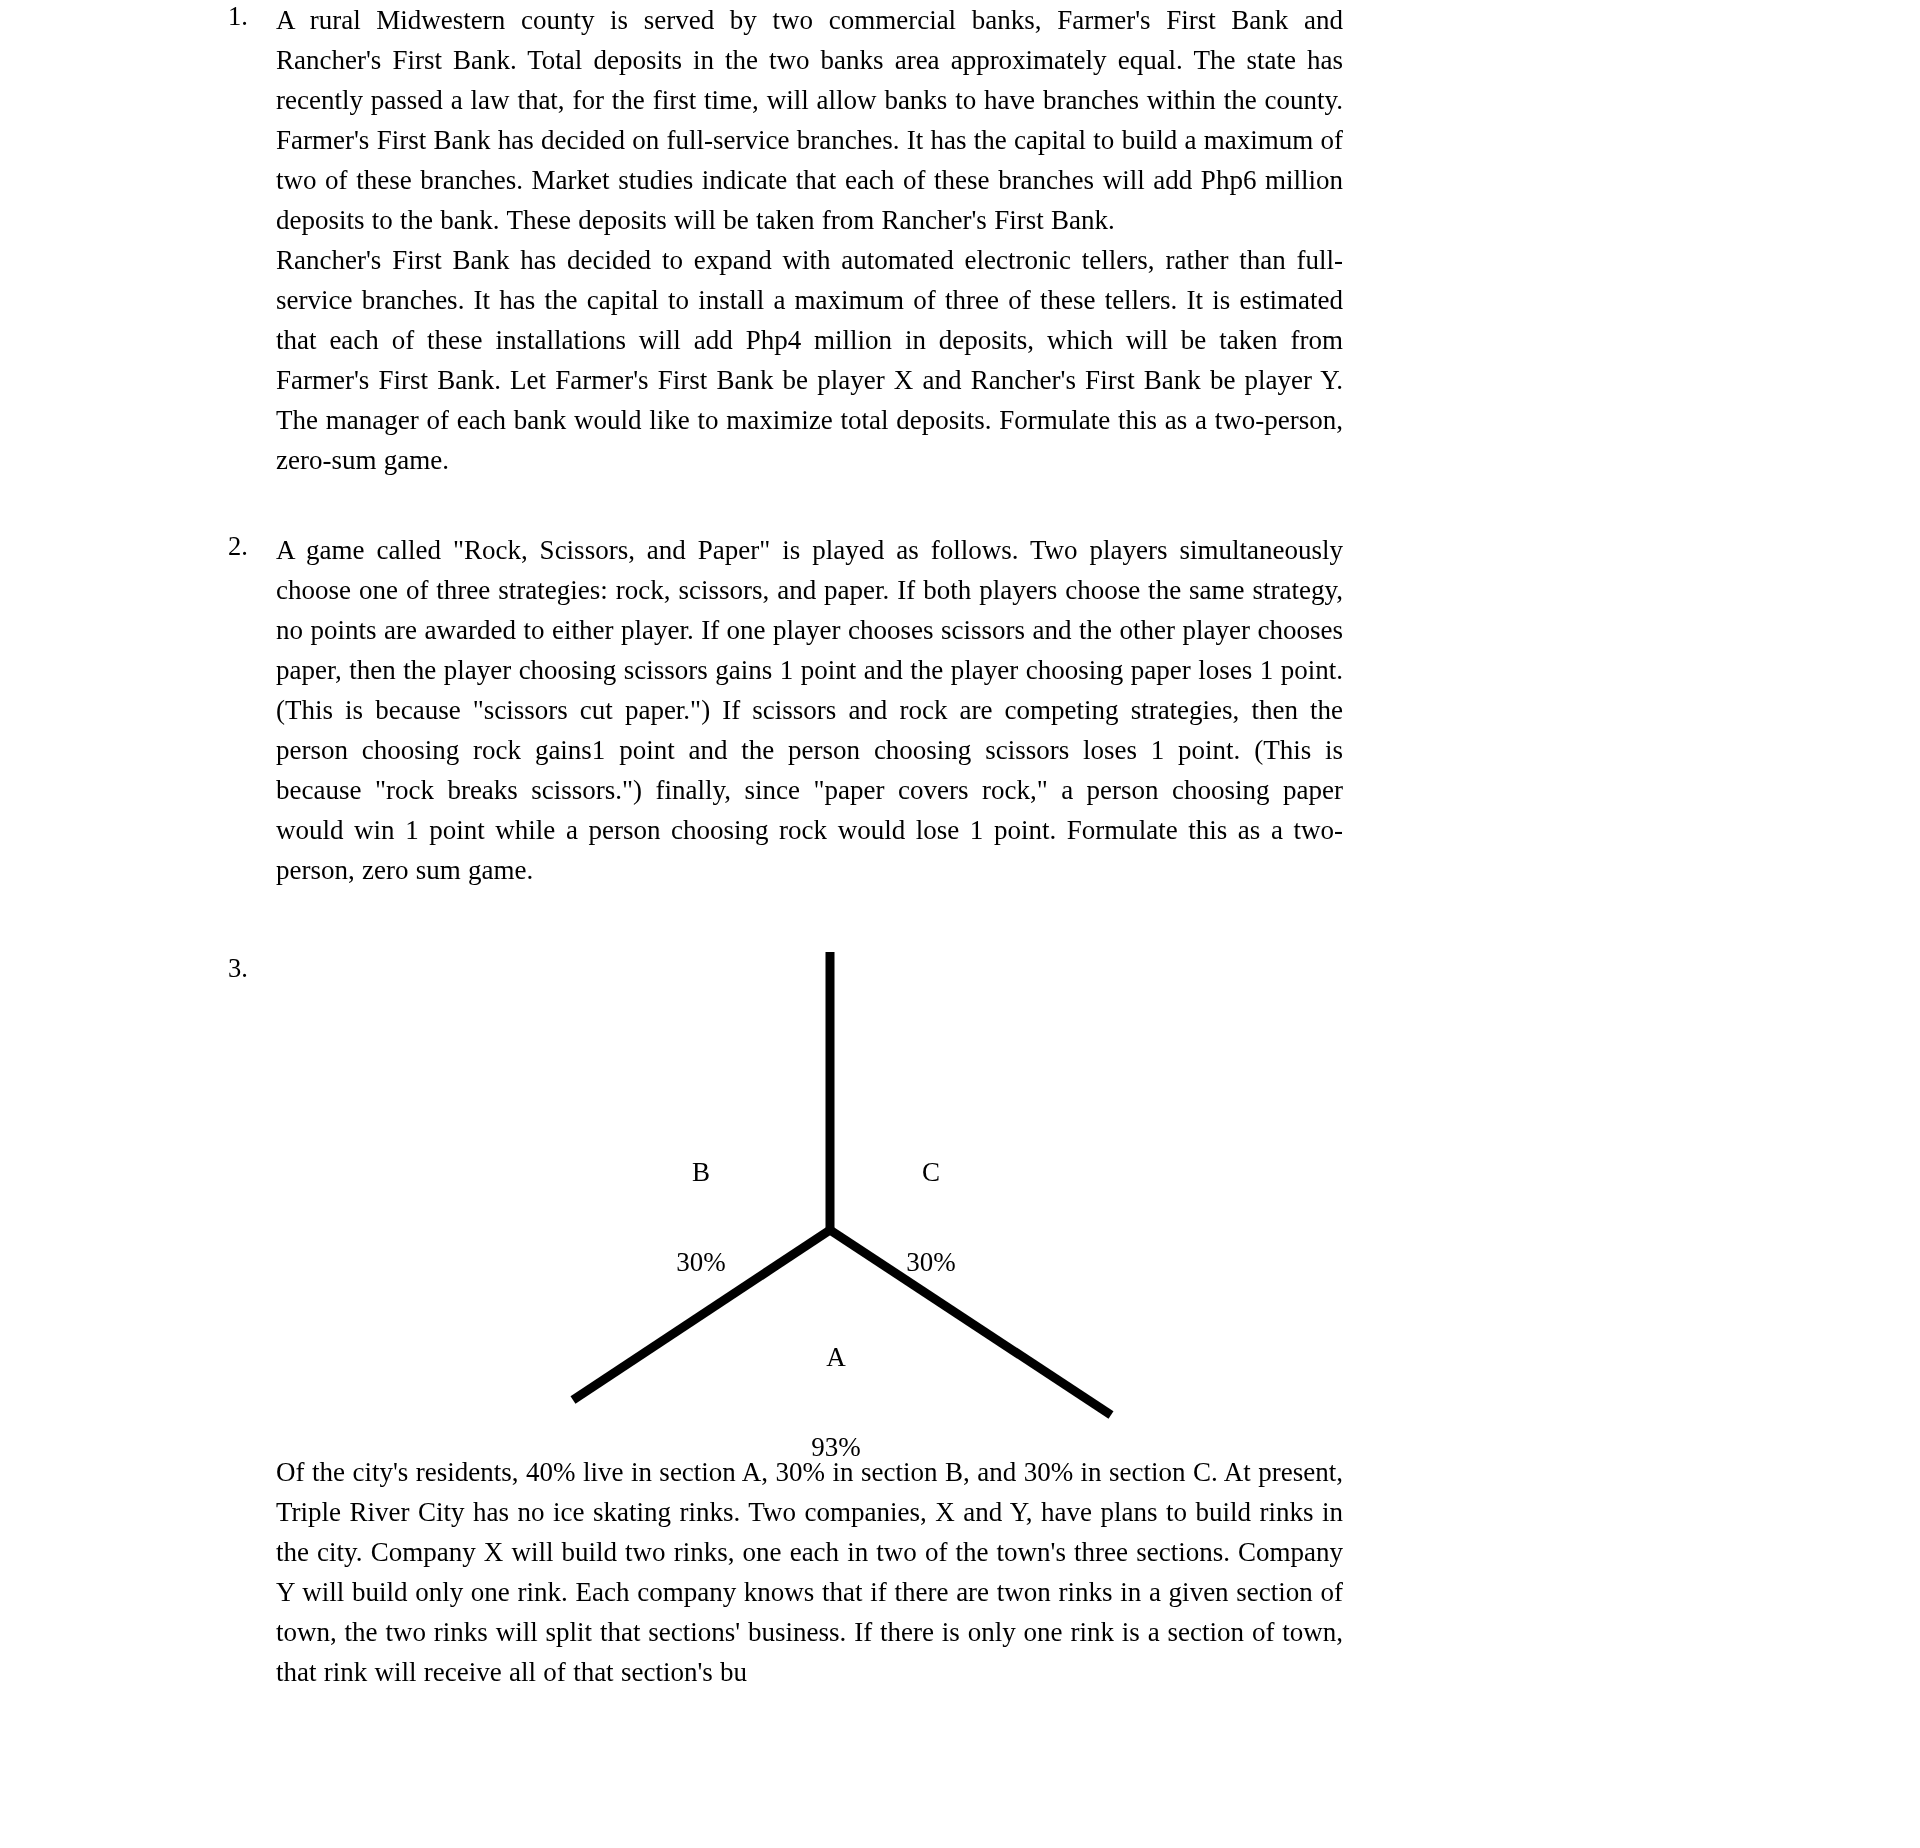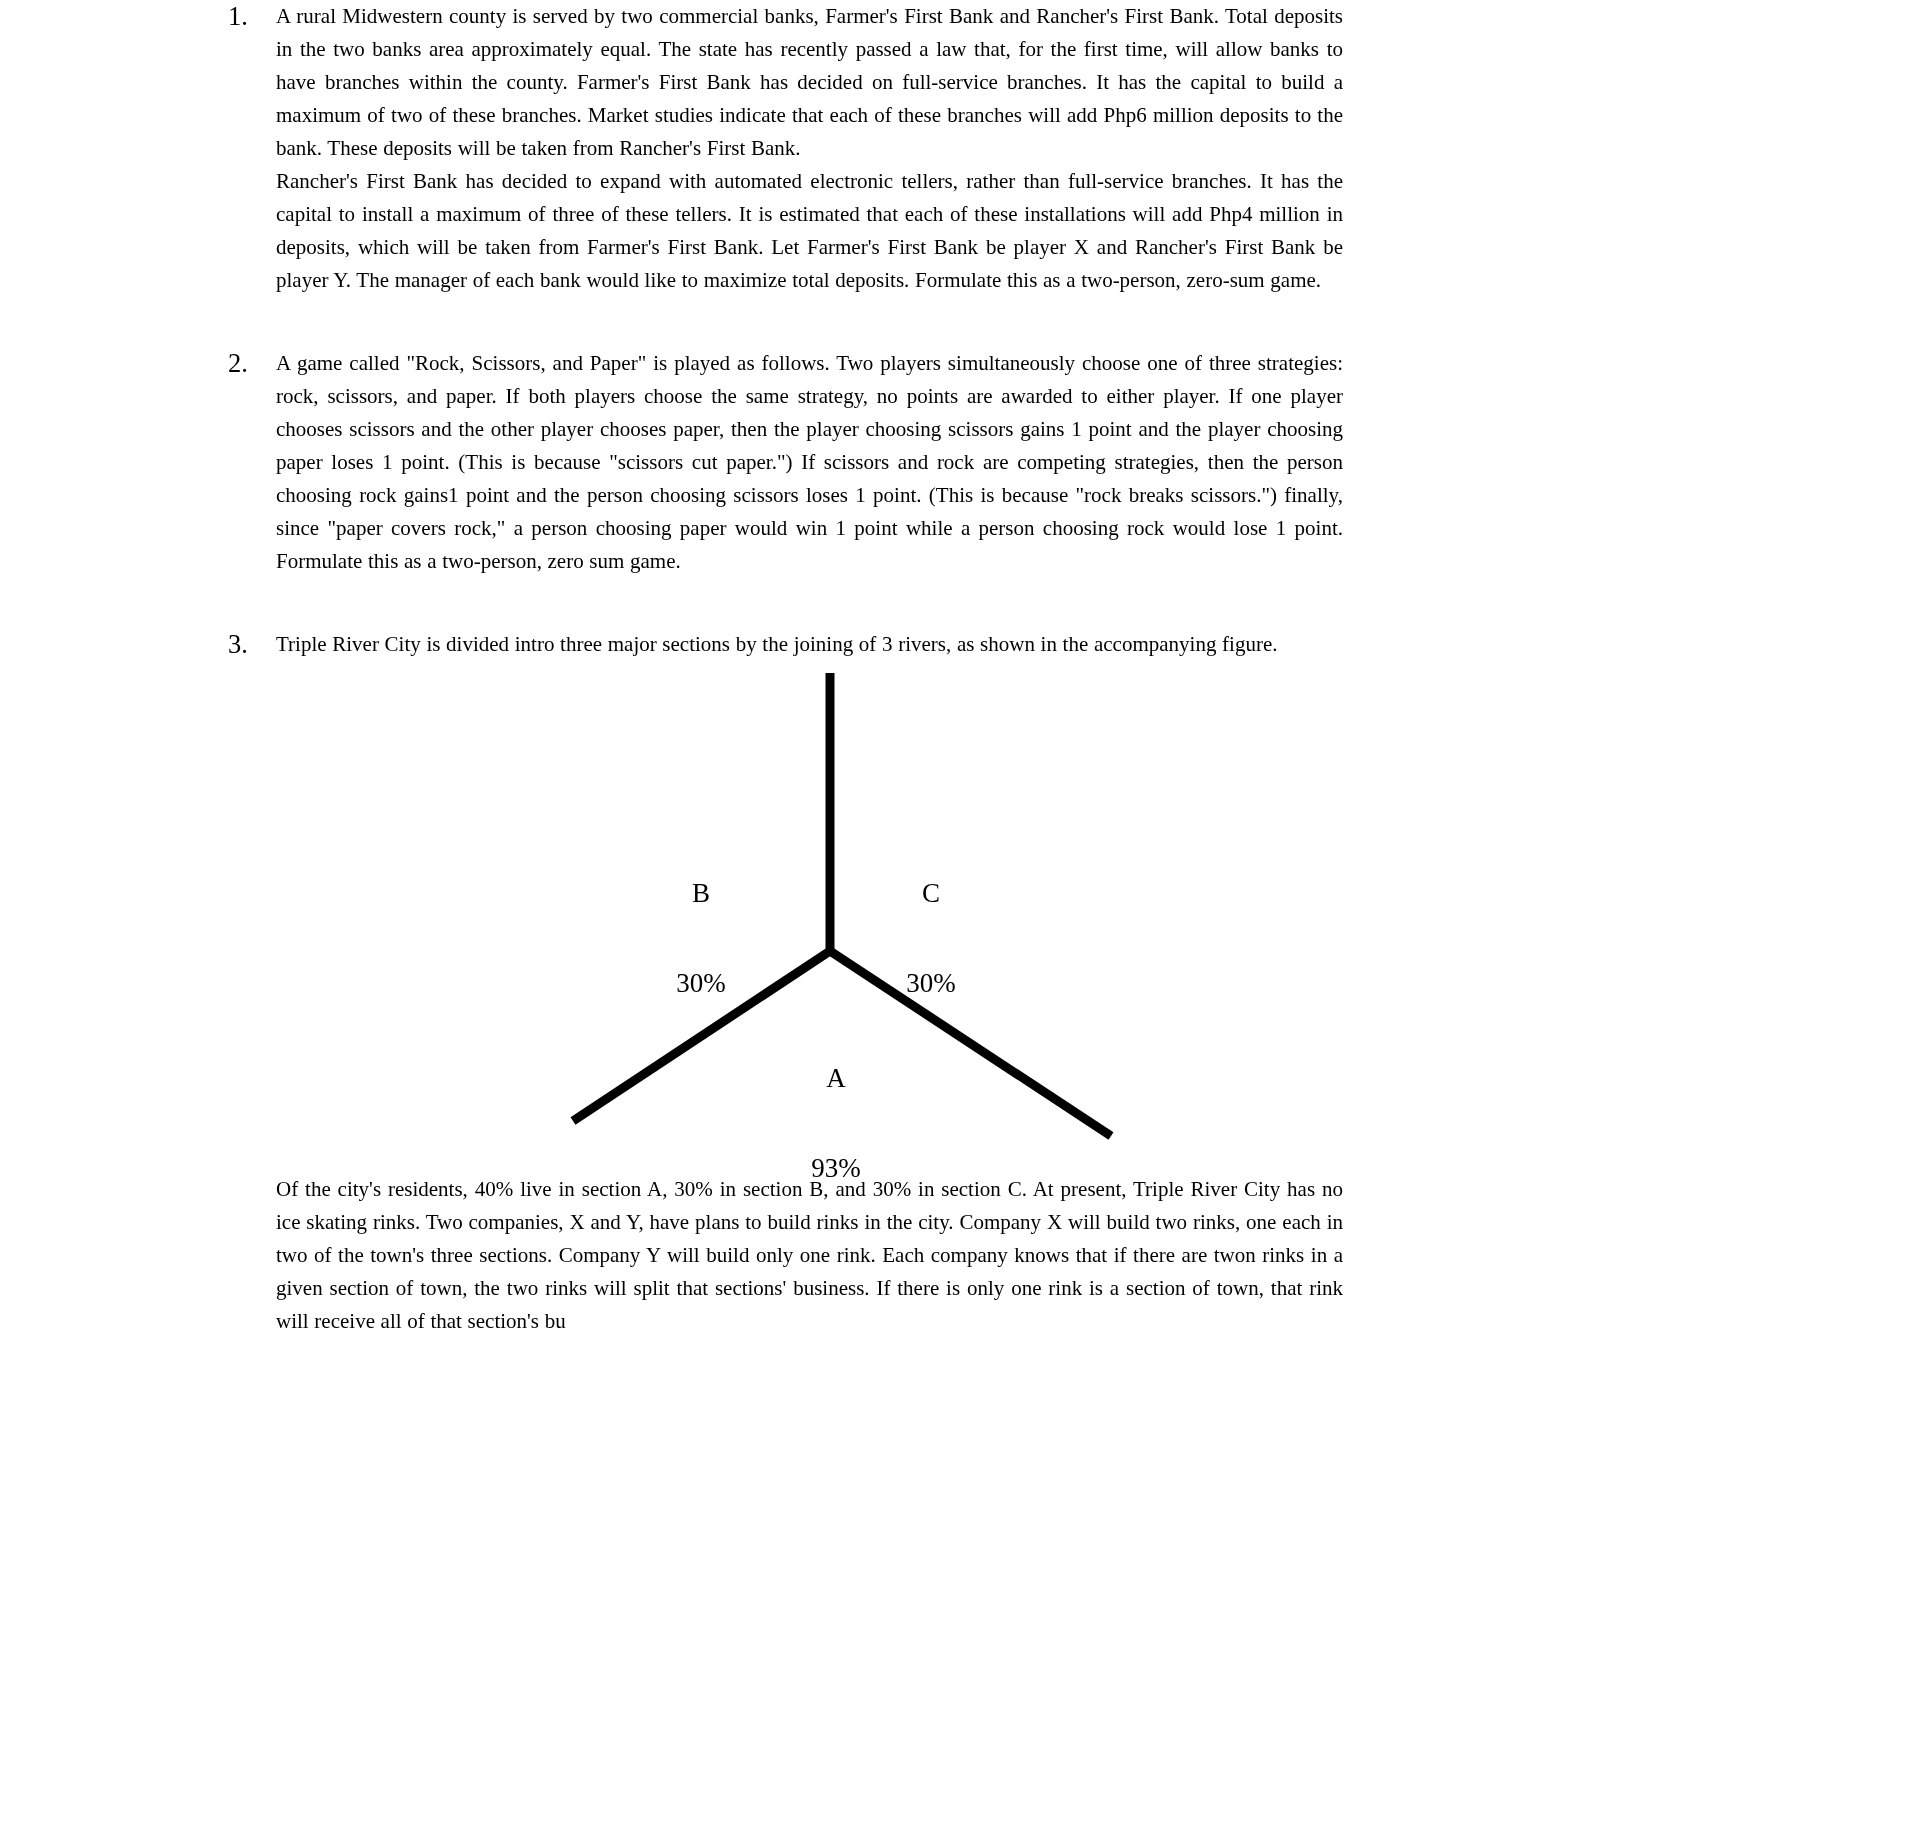--- a/index.html
+++ b/index.html
@@ -43,22 +43,22 @@
     position: absolute;
     left: 0;
     top: 0;
     width: 34px;
     text-align: left;
     font-size: 26.5px;
     line-height: 32.5px;
   }
   p.para {
     margin: 0;
-    font-size: 21px;
-    line-height: 33px;
+    font-size: 27px;
+    line-height: 40px;
     text-align: justify;
     text-justify: inter-word;
     word-spacing: 0.02em;
     hyphens: none;
   }
   p.para.last-line-normal { text-align-last: left; }
   p.para + p.para { margin-top: 0; }
 
   .spacer-sm { height: 20px; }
 
@@ -112,21 +112,20 @@
 
       <li class="problem">
         <span class="marker">2.</span>
         <p class="para">A game called "Rock, Scissors, and Paper" is played as follows.   Two players simultaneously choose one of three strategies: rock, scissors, and paper.  If both players choose the same strategy, no points are awarded to either player.  If one player chooses scissors and the other player chooses paper, then the player choosing scissors gains 1 point and the player choosing paper loses 1 point.   (This is because "scissors cut paper.")    If scissors and rock are competing strategies, then the person choosing rock gains1 point and the person choosing scissors loses 1 point.  (This is because "rock breaks scissors.")   finally, since "paper covers rock," a person choosing paper would win 1 point while a person choosing rock would lose 1 point.  Formulate this as a two-person, zero sum game.</p>
       </li>
 
       <div class="spacer-sm"></div>
 
       <li class="problem">
         <span class="marker">3.</span>
-        <p class="para last-line-normal">Triple River City is divided intro three major sections by the joining of 3 rivers, as shown in the accompanying figure.</p>
 
         <div class="figure-wrap">
           <svg class="figure-svg" width="1115" height="500" viewBox="0 0 1115 500">
 
             <line x1="554" y1="-12" x2="554" y2="278" stroke="#000000" stroke-width="9" stroke-linecap="butt"></line>
 
             <line x1="554" y1="278" x2="297" y2="448" stroke="#000000" stroke-width="9" stroke-linecap="butt"></line>
 
             <line x1="554" y1="278" x2="835" y2="463" stroke="#000000" stroke-width="9" stroke-linecap="butt"></line>
           </svg>

